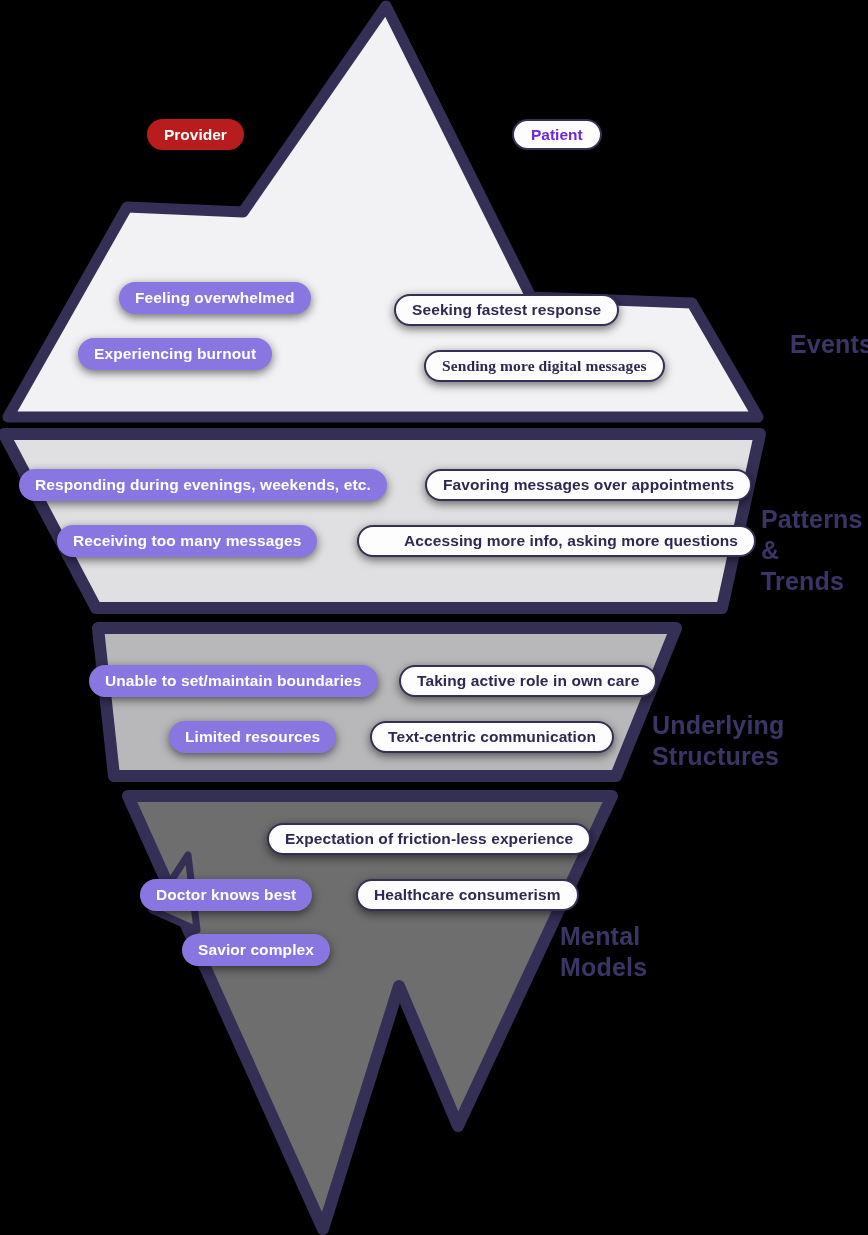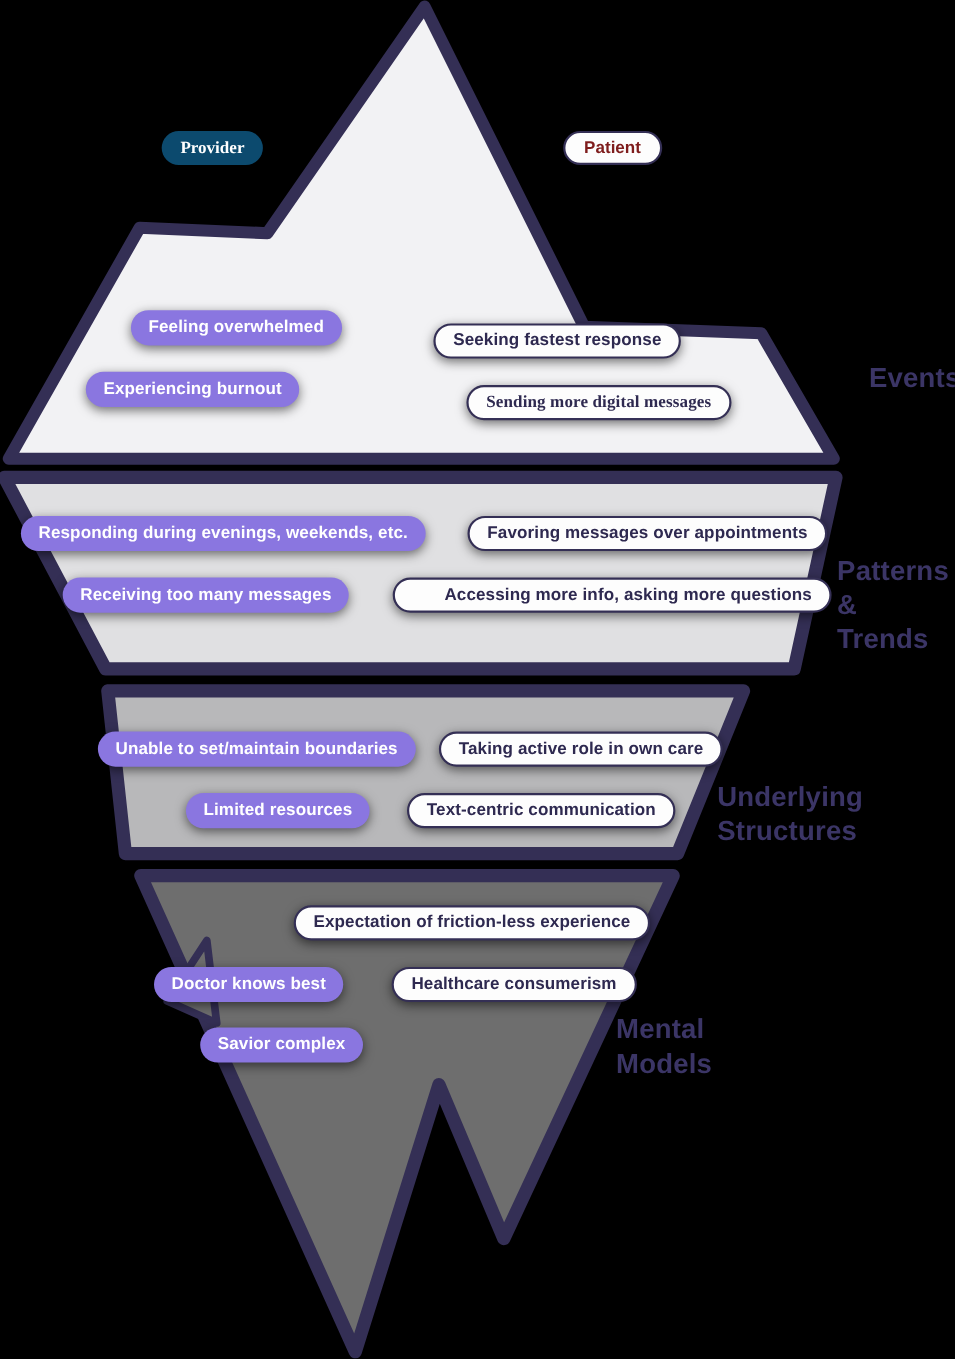--- a/index.html
+++ b/index.html
@@ -20,22 +20,22 @@
     filter:drop-shadow(0 3px 5px rgba(0,0,0,.55));
   }
   .pill.purple{background:#8a76e0;color:#fff;}
   .pill.white{background:#fdfdfd;color:#2e2950;border:2.5px solid #342f55;}
 
   .legend{
     position:absolute;display:inline-flex;align-items:center;justify-content:center;
     height:31px;padding:0 17px;border-radius:16px;font-size:15.5px;font-weight:700;
     box-sizing:border-box;filter:drop-shadow(0 4px 7px rgba(0,0,0,.7));
   }
-  .legend.purple{background:#0c4a6e;color:#fff;font-family:Liberation Serif, serif;}
-  .legend.white{background:#fdfdfd;color:#7f1d1d;border:2.5px solid #342f55;}
+  .legend.purple{background:#b91c1c;color:#fff;}
+  .legend.white{background:#fdfdfd;color:#6d28d9;border:2.5px solid #342f55;}
 </style>
 </head>
 <body>
 
 <div id="stage">
 
   <svg id="berg" viewBox="0 0 868 1235">
 
     <path d="M 386 6 L 243 212 L 127 207 L 8 417 L 758 417 L 692 303 L 531 297 Z" fill="#f2f2f4" stroke="#342f55" stroke-width="11" stroke-linejoin="round"></path>
 

